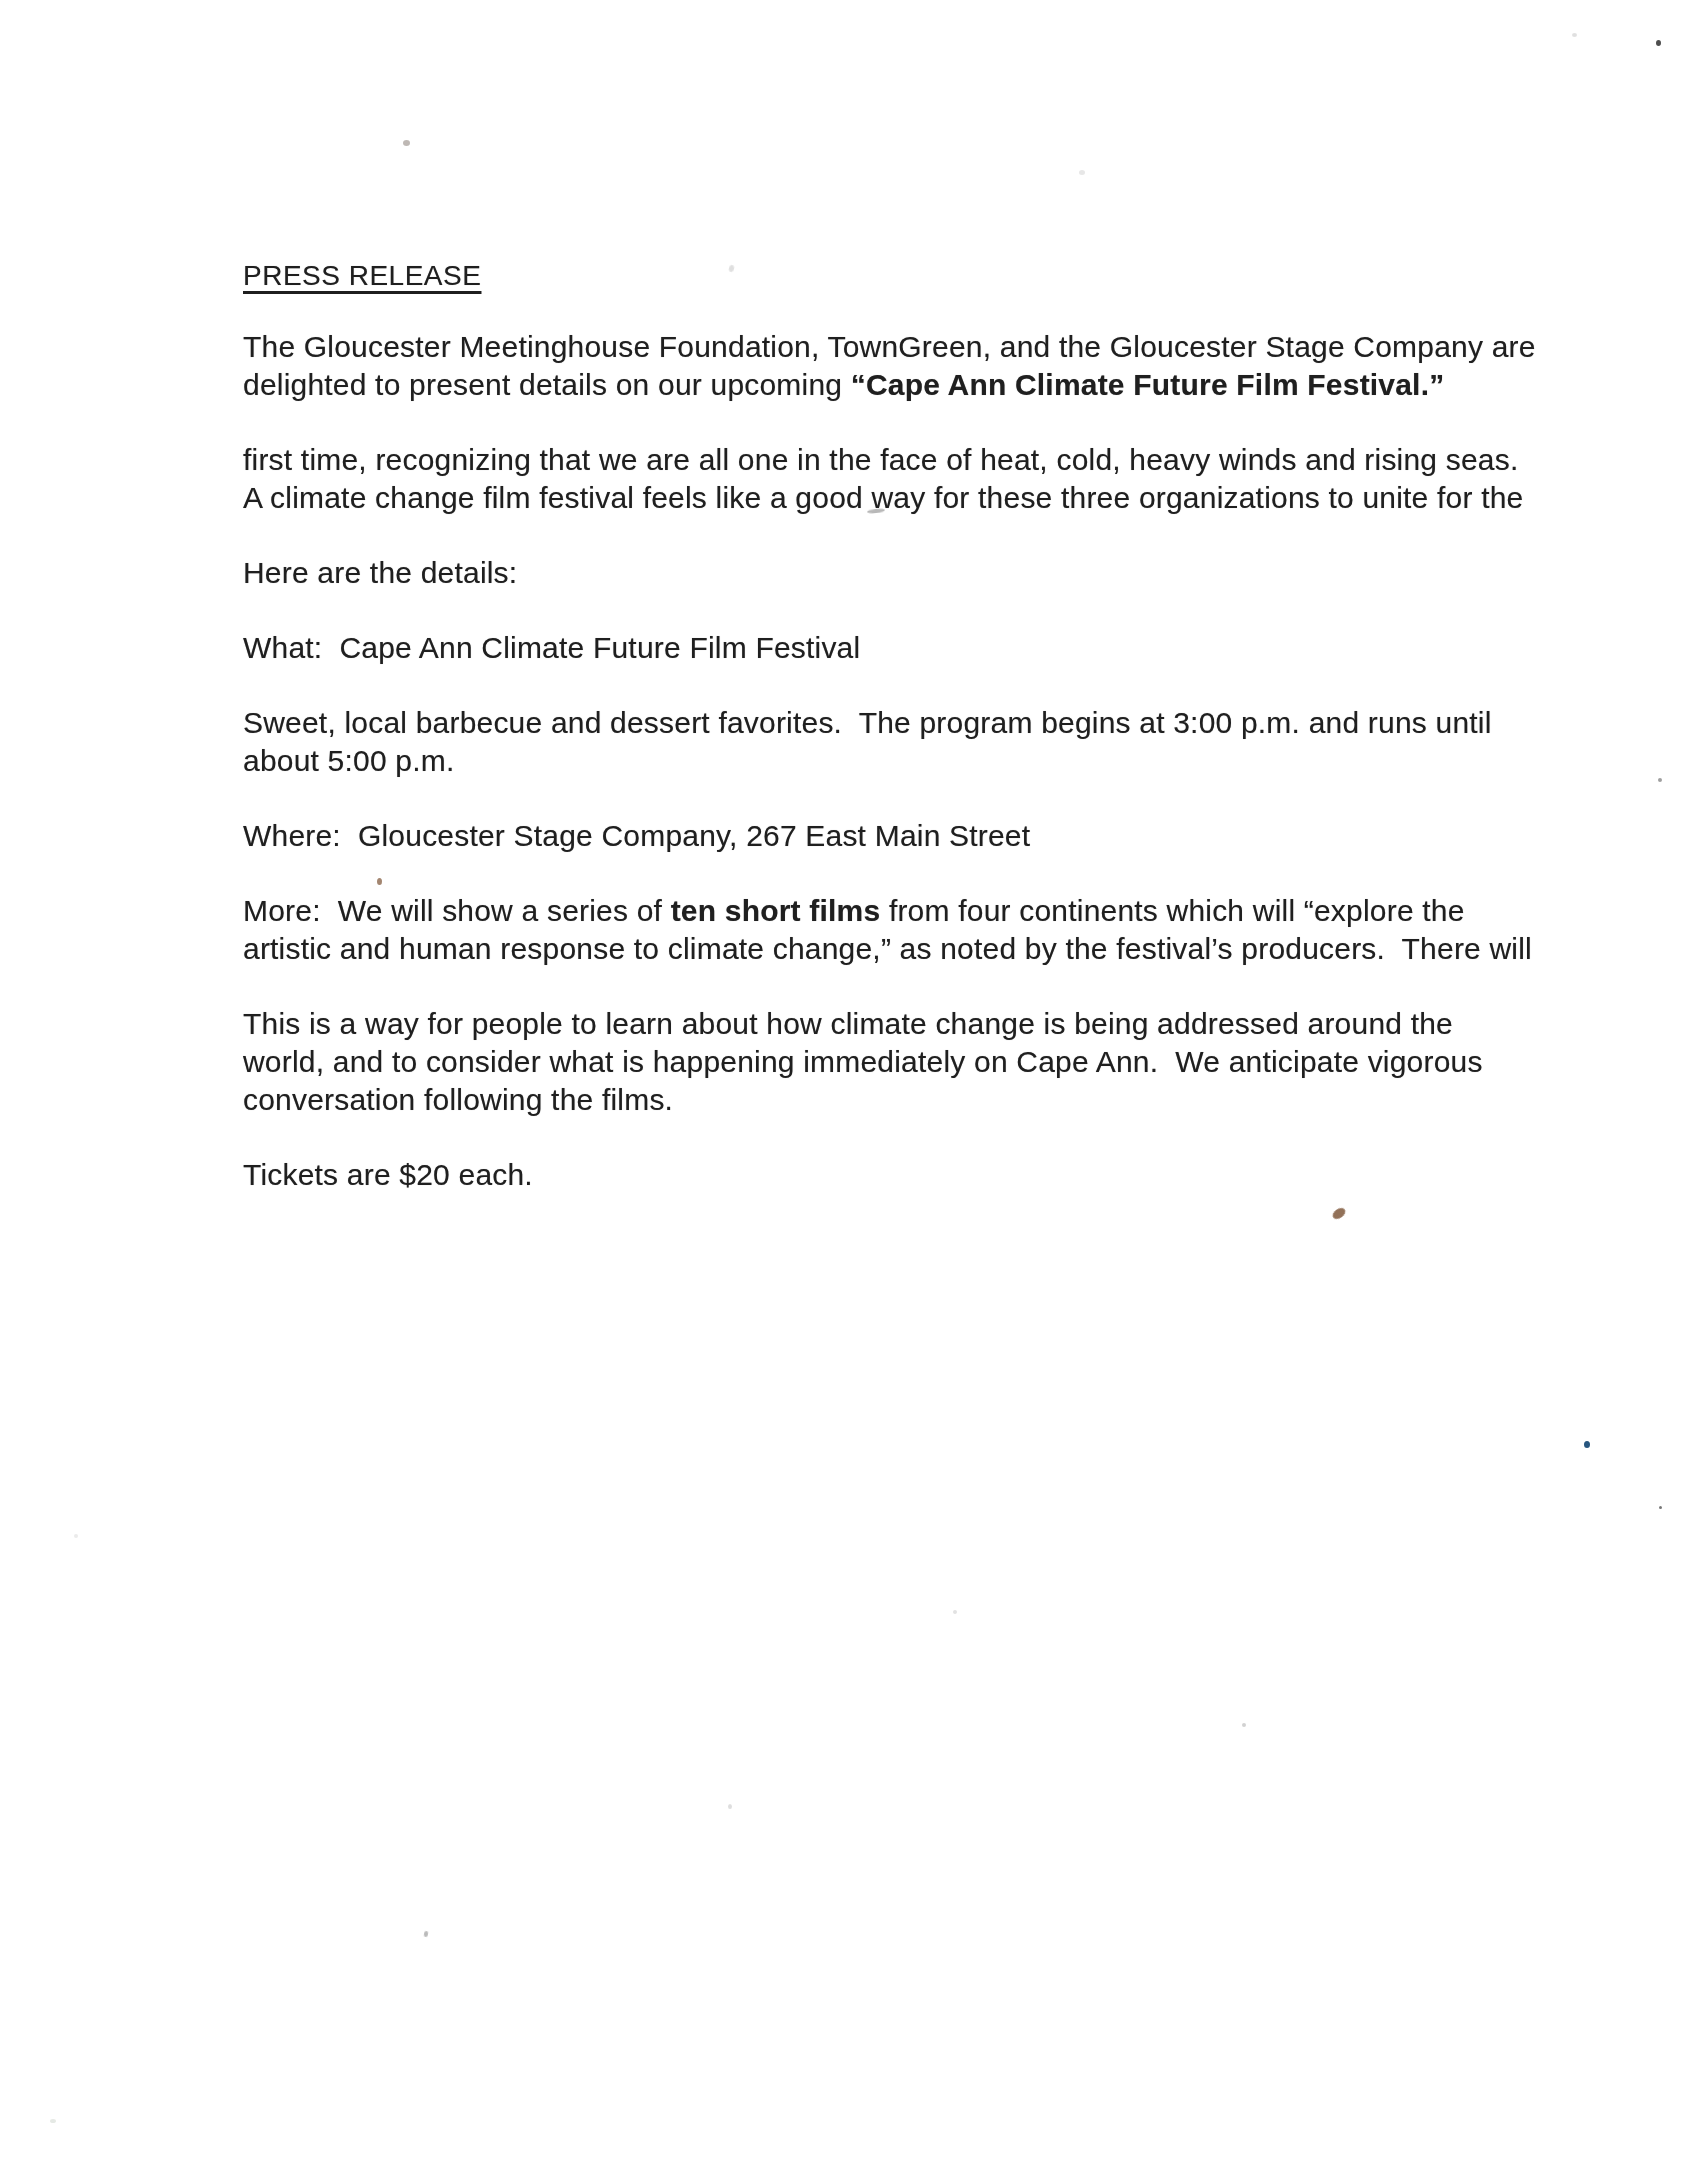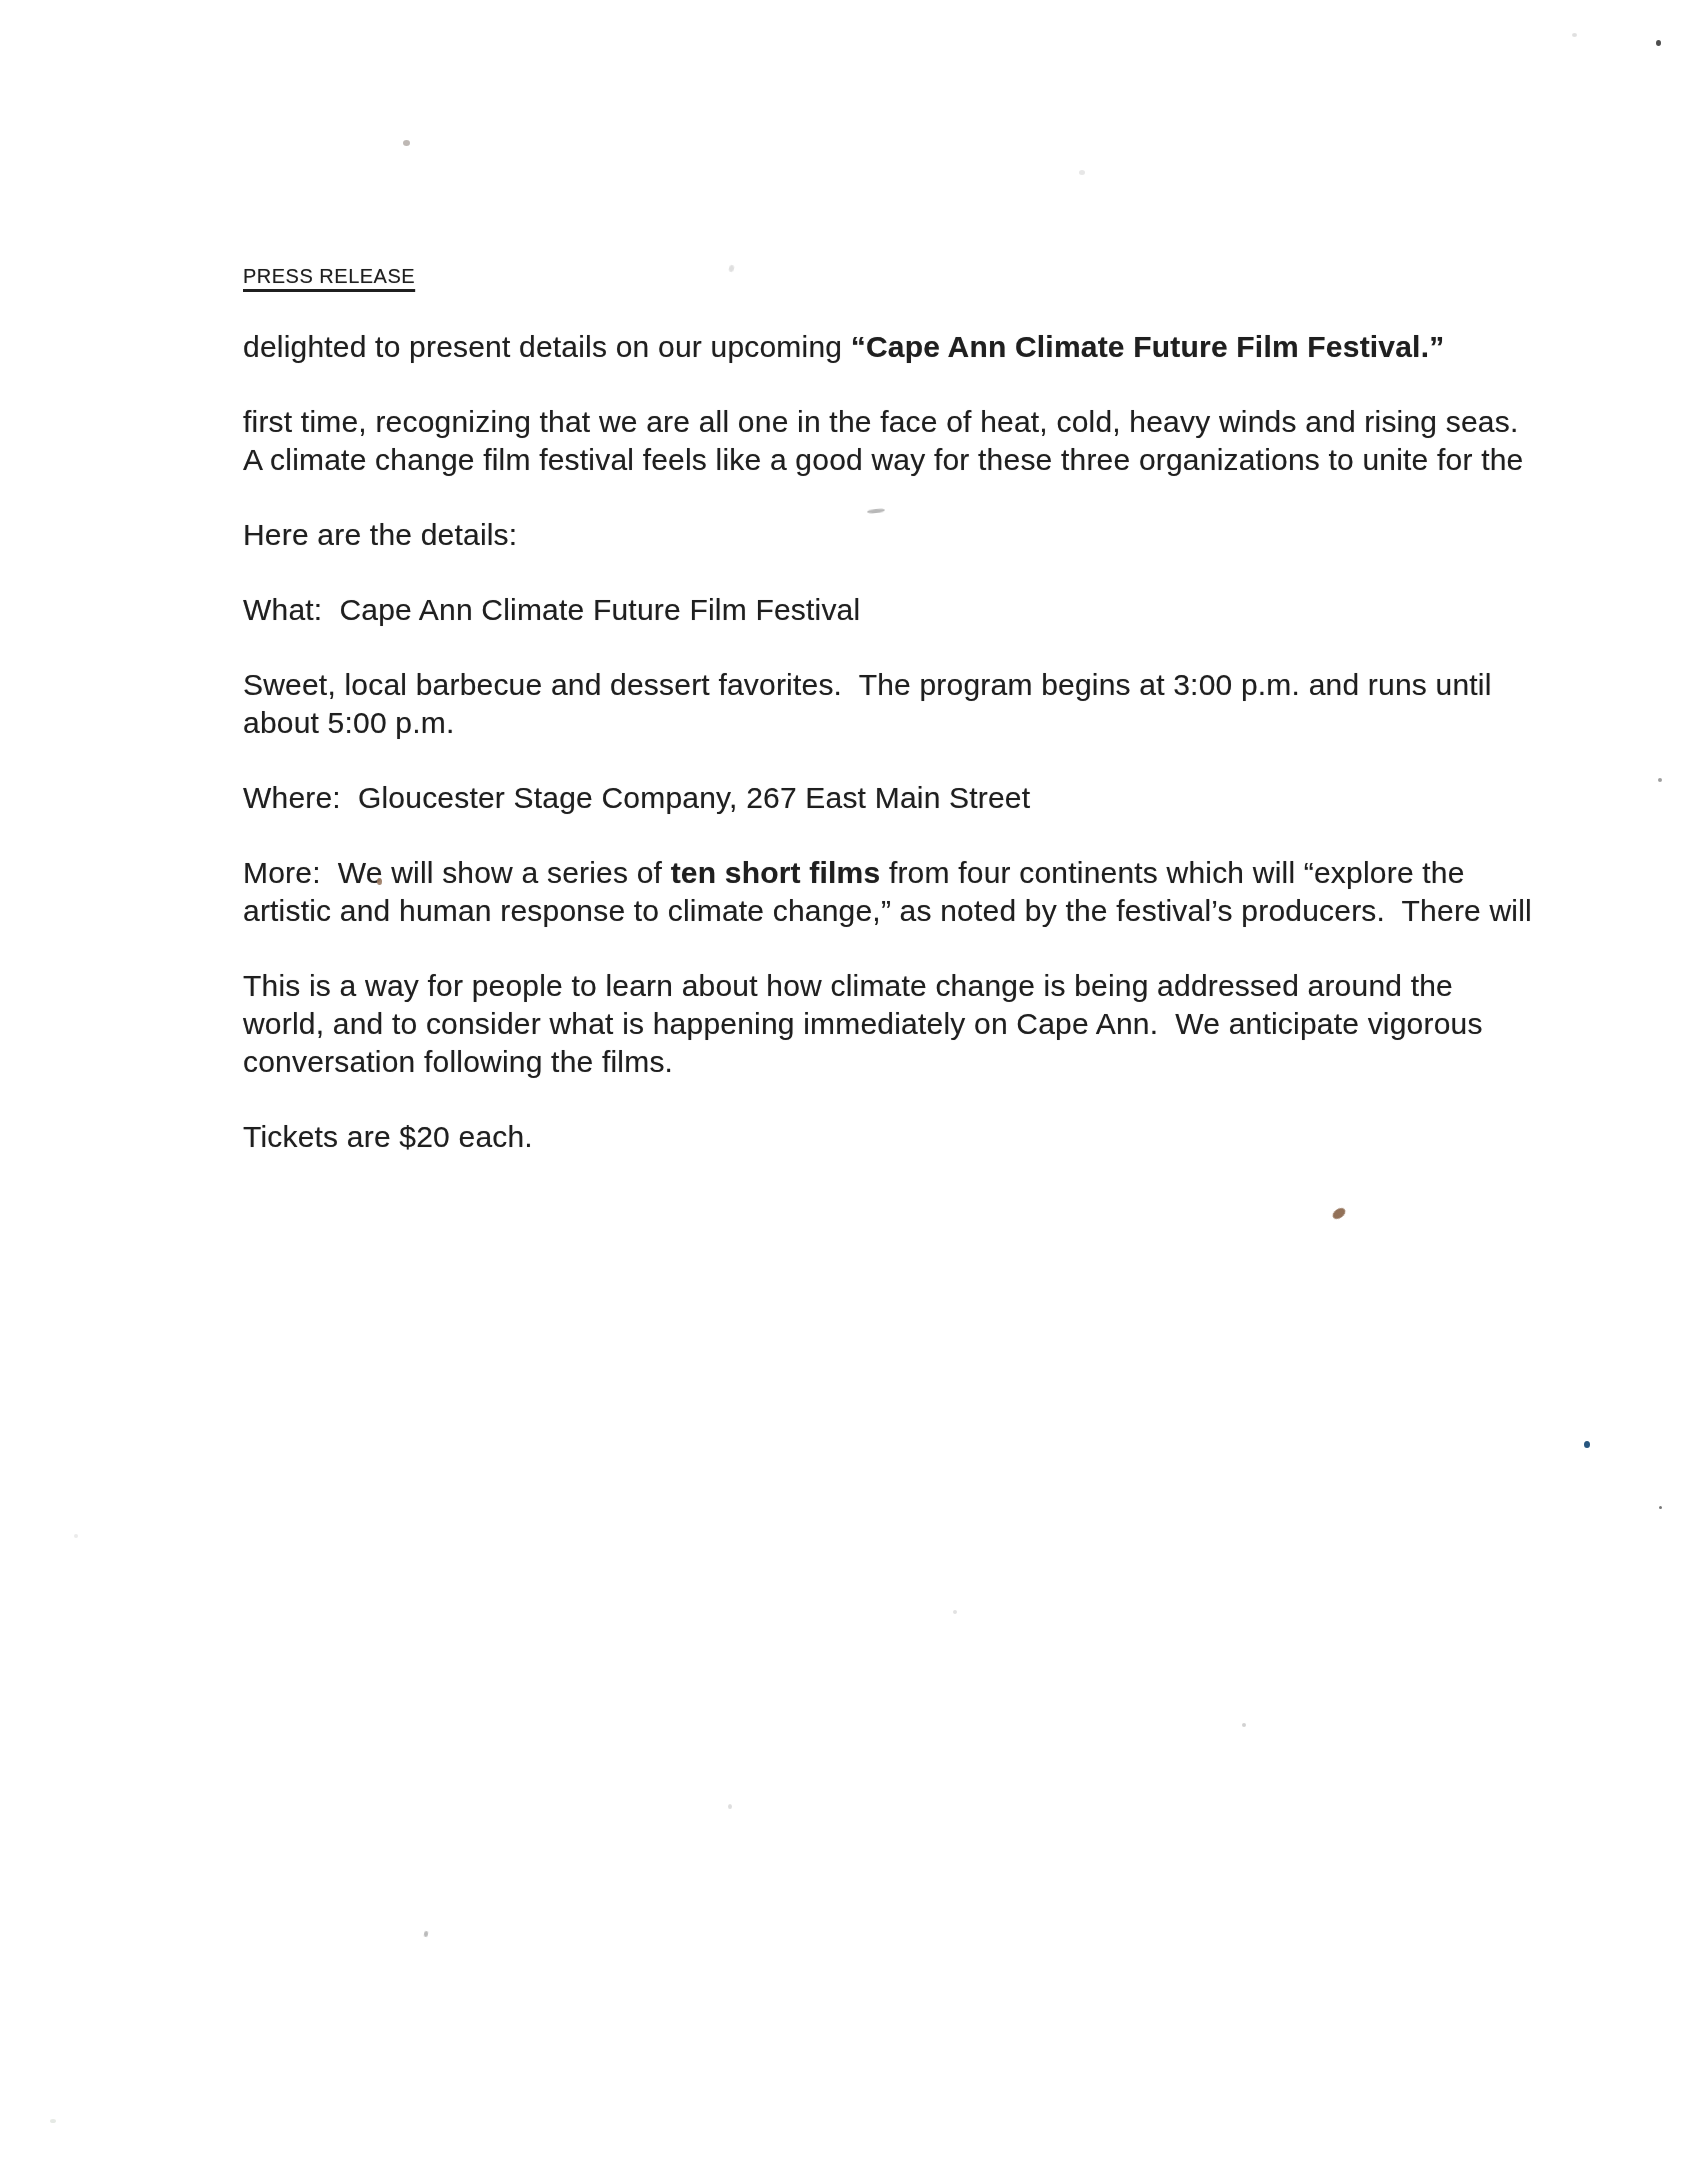--- a/index.html
+++ b/index.html
@@ -17,21 +17,21 @@
   }
   .content {
     position: absolute;
     left: 243px;
     top: 257px;
     width: 1203px;
     color: #1f1f1f;
     text-shadow: 0 0 0.7px rgba(35,35,35,0.45);
   }
   .title {
-    font-size: 20px;
+    font-size: 28px;
     font-weight: 400;
     letter-spacing: 0.5px;
     line-height: 38px;
     text-decoration: underline;
     text-decoration-thickness: 2.5px;
     text-underline-offset: 6px;
     margin: 0 0 33px 0;
   }
   .para {
     margin: 0 0 37px 0;
@@ -52,20 +52,21 @@
   }
 </style>
 </head>
 <body>
 
 <div class="page">
   <main class="content">
     <h1 class="title">PRESS RELEASE</h1>
     <div id="paragraphs">
         <div class="para">
+          <div class="line"><span>The Gloucester Meetinghouse Foundation, TownGreen, and the Gloucester Stage Company are</span></div>
           <div class="line"><span>delighted to present details on our upcoming </span><span class="seg-bold">“Cape Ann Climate Future Film Festival.”</span></div>
         </div>
         <div class="para">
           <div class="line"><span>first time, recognizing that we are all one in the face of heat, cold, heavy winds and rising seas.</span></div>
           <div class="line"><span>A climate change film festival feels like a good way for these three organizations to unite for the</span></div>
         </div>
         <div class="para">
           <div class="line"><span>Here are the details:</span></div>
         </div>
         <div class="para">

